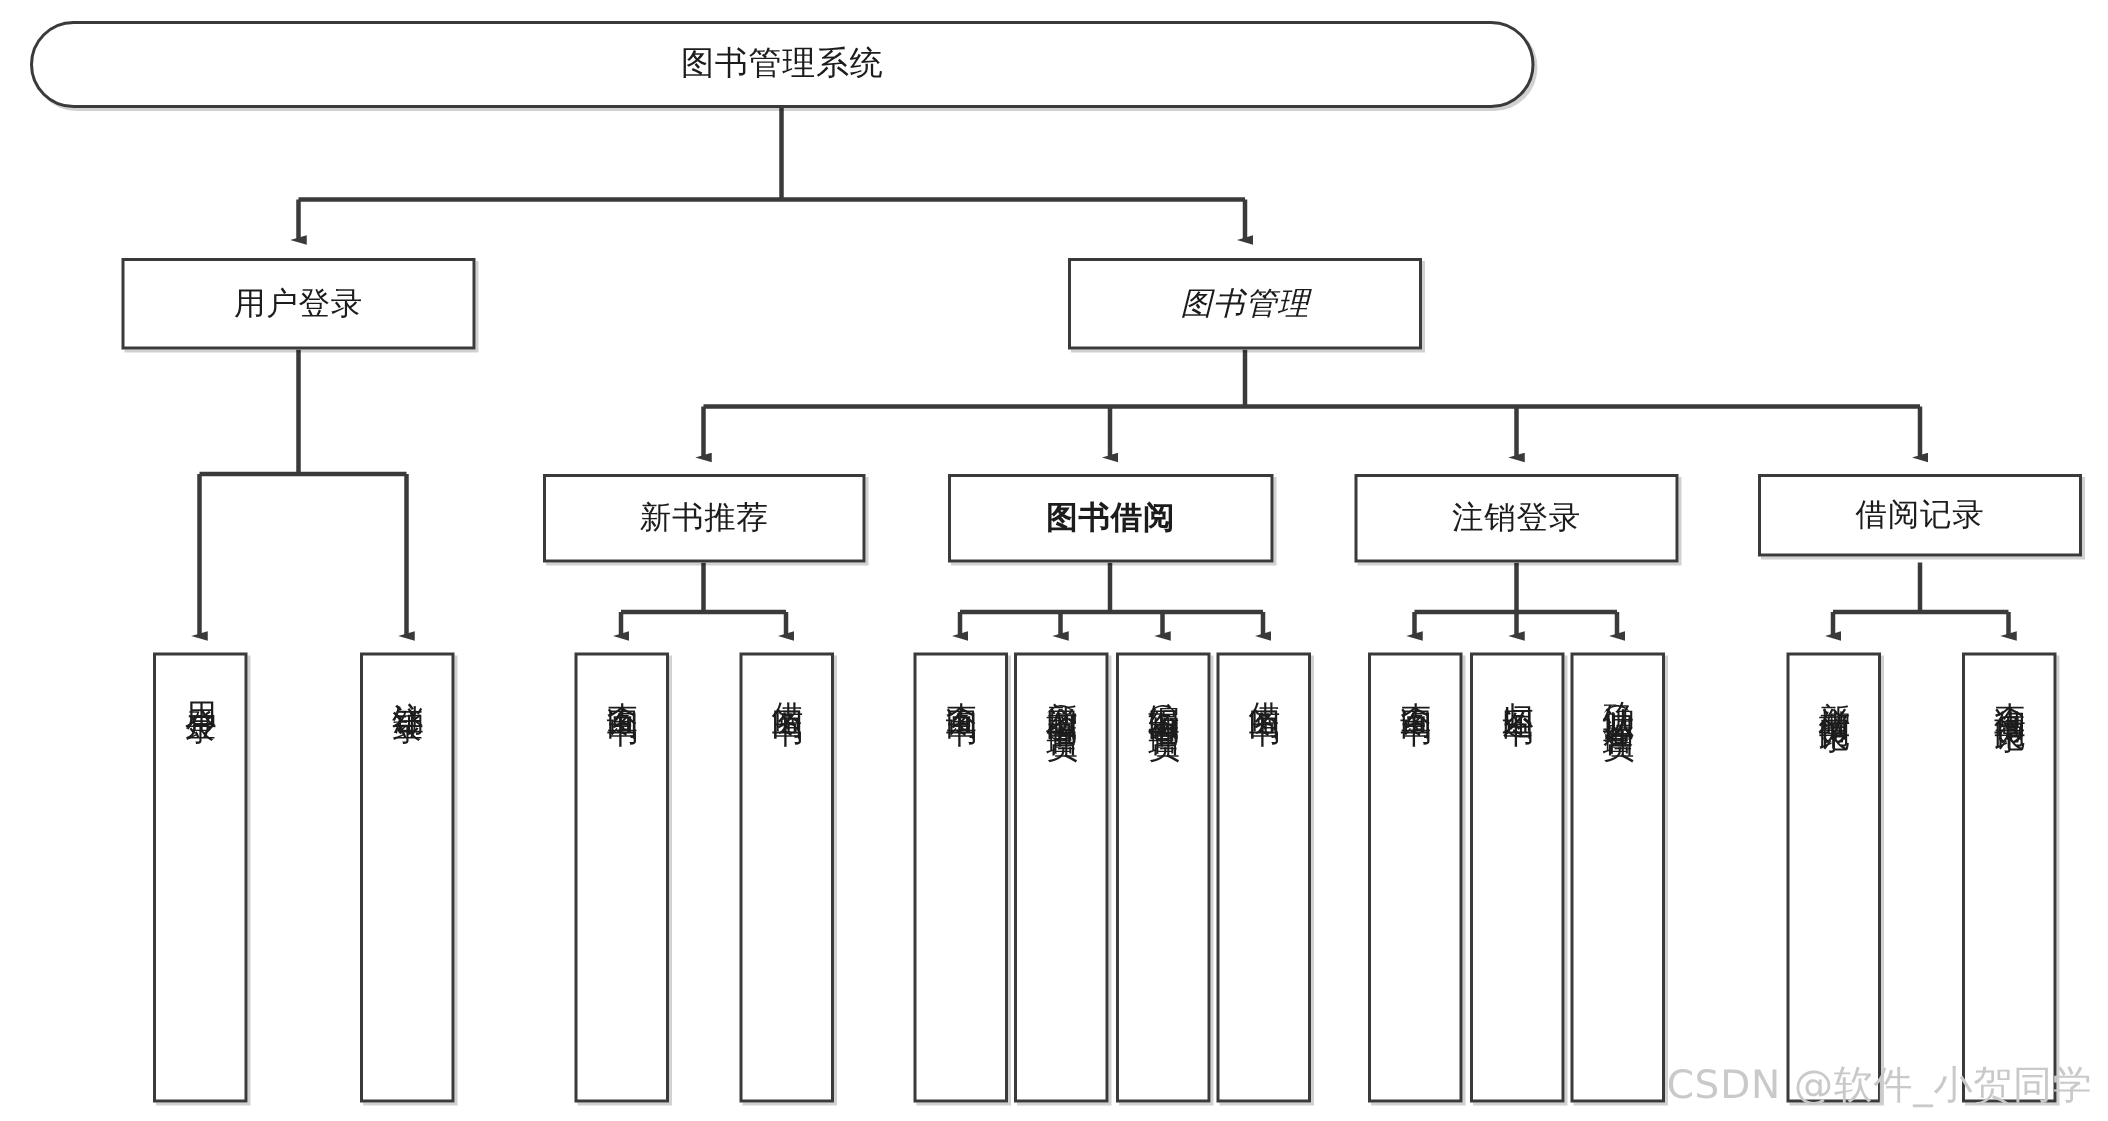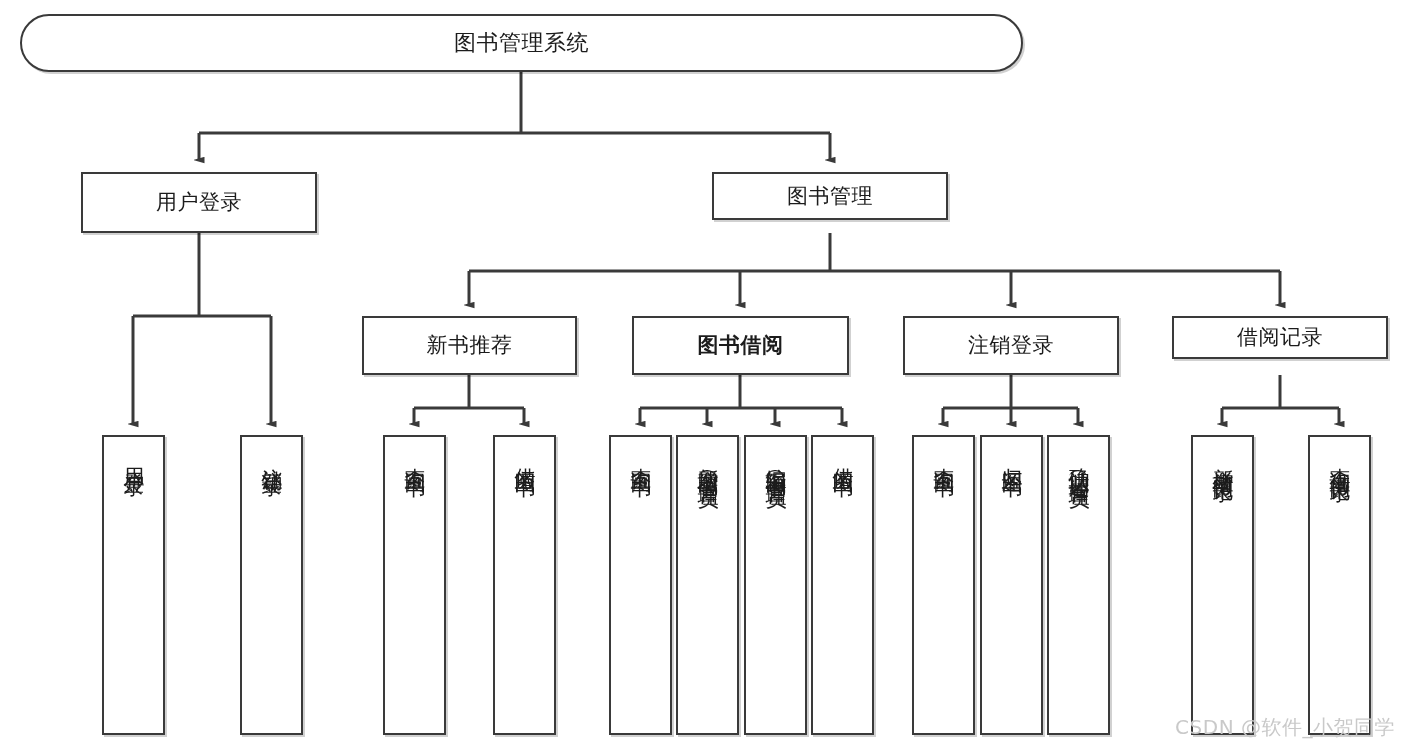--- a/index.html
+++ b/index.html
@@ -56,21 +56,21 @@
     font-size: 21px;
     letter-spacing: 3px;
     line-height: 1;
     white-space: nowrap;
   }
   .watermark {
     position: absolute;
     right: 10px;
     bottom: 6px;
     color: #c9c9c9;
-    font-size: 20px;
+    font-size: 26px;
     letter-spacing: 0.5px;
     white-space: nowrap;
     pointer-events: none;
   }
 </style>
 </head>
 <body>
 
 <div id="diagram-root">
 
@@ -124,34 +124,34 @@
     </g>
   </svg>
 
   <div class="node root" style="left:20px; top:14px; width:1003px; height:58px;border-radius:29px;">
     <span class="label">图书管理系统</span>
   </div>
 
   <div class="node level2" style="left:81px; top:172px; width:236px; height:61px;">
     <span class="label">用户登录</span>
   </div>
-  <div class="node level2" style="left:712px; top:172px; width:236px; height:48px;">
+  <div class="node level2" style="left:712px; top:172px; width:236px; height:61px;font-style:italic;">
     <span class="label">图书管理</span>
   </div>
 
   <div class="node level3" style="left:362px; top:316px; width:215px; height:59px;">
     <span class="label">新书推荐</span>
   </div>
   <div class="node level3" style="left:632px; top:316px; width:217px; height:59px;font-weight:bold;">
     <span class="label">图书借阅</span>
   </div>
   <div class="node level3" style="left:903px; top:316px; width:216px; height:59px;">
     <span class="label">注销登录</span>
   </div>
-  <div class="node level3" style="left:1172px; top:316px; width:216px; height:43px;">
+  <div class="node level3" style="left:1172px; top:316px; width:216px; height:55px;">
     <span class="label">借阅记录</span>
   </div>
 
   <div class="node leaf" style="left:102px; top:435px; width:63px; height:300px;">
     <span class="label">用户登录</span>
   </div>
   <div class="node leaf" style="left:240px; top:435px; width:63px; height:300px;">
     <span class="label">注销登录</span>
   </div>
 

